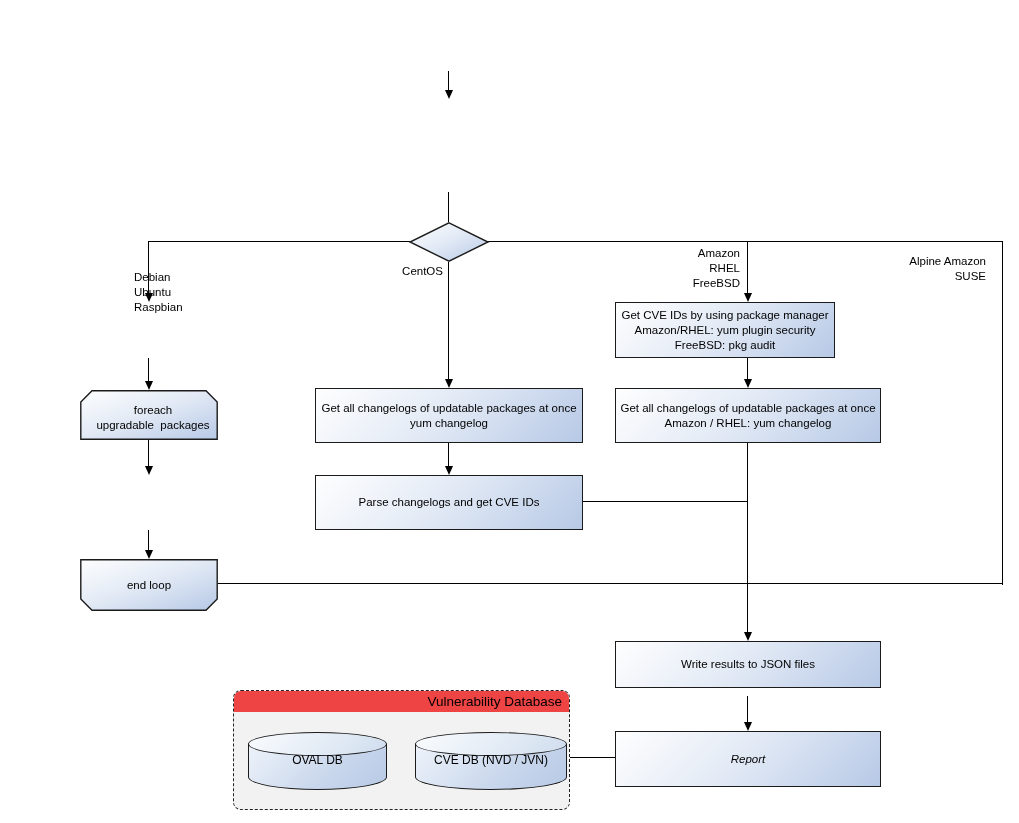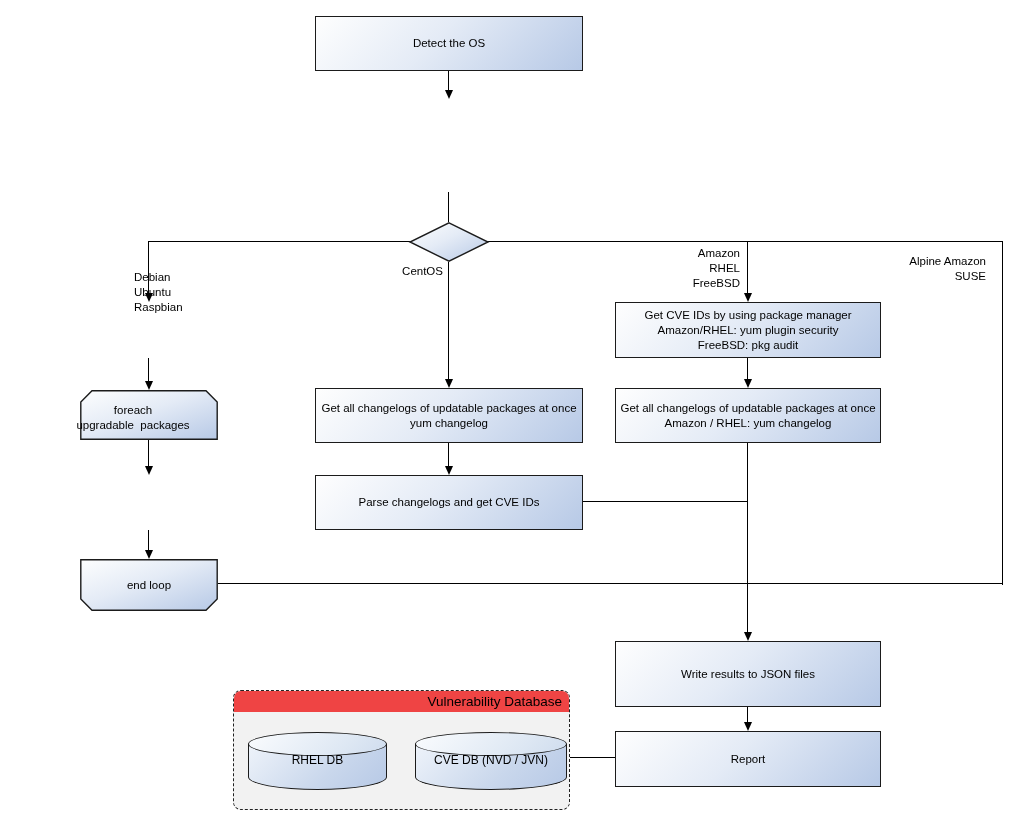--- a/index.html
+++ b/index.html
@@ -126,60 +126,59 @@
   <div class="branch-label center" style="left:134px;top:246px;width:100px;">Debian
 Ubuntu
 Raspbian</div>
   <div class="branch-label right" style="left:375px;top:264px;width:68px;">CentOS</div>
   <div class="branch-label right" style="left:640px;top:246px;width:100px;">Amazon
 RHEL
 FreeBSD</div>
   <div class="branch-label right" style="left:866px;top:254px;width:120px;">Alpine Amazon
 SUSE</div>
 
-  <div class="node" style="left:315px;top:16px;width:268px;height:55px;">Detect the OS</div>
 
 
 
   <svg class="shape" style="left:80px;top:390px;" width="138" height="50">
     <polygon points="12,0.8 126,0.8 137.2,12 137.2,49.2 0.8,49.2 0.8,12" fill="url(#g1)" stroke="#1b1b1b" stroke-width="1.4"></polygon>
   </svg>
-  <div class="shape-label" style="left:64px;top:390px;width:138px;height:56px;">foreach
+  <div class="shape-label" style="left:84px;top:390px;width:138px;height:56px;">foreach
 upgradable  packages</div>
 
 
   <svg class="shape" style="left:80px;top:559px;" width="138" height="52">
     <polygon points="0.8,0.8 137.2,0.8 137.2,40 126,51.2 12,51.2 0.8,40" fill="url(#g1)" stroke="#1b1b1b" stroke-width="1.4"></polygon>
   </svg>
   <div class="shape-label" style="left:80px;top:559px;width:138px;height:52px;">end loop</div>
 
   <div class="node overflow-ok" style="left:315px;top:388px;width:268px;height:55px;">Get all changelogs of updatable packages at once
 yum changelog</div>
 
   <div class="node" style="left:315px;top:475px;width:268px;height:55px;">Parse changelogs and get CVE IDs</div>
 
-  <div class="node" style="left:615px;top:302px;width:266px;height:56px;">Get CVE IDs by using package manager
+  <div class="node" style="left:615px;top:302px;width:220px;height:56px;">Get CVE IDs by using package manager
 Amazon/RHEL: yum plugin security
 FreeBSD: pkg audit</div>
 
   <div class="node overflow-ok" style="left:615px;top:388px;width:266px;height:55px;">Get all changelogs of updatable packages at once
 Amazon / RHEL: yum changelog</div>
 
-  <div class="node" style="left:615px;top:641px;width:266px;height:66px;">Write results to JSON files</div>
+  <div class="node" style="left:615px;top:641px;width:266px;height:47px;">Write results to JSON files</div>
 
-  <div class="node" style="left:615px;top:731px;width:266px;height:56px;">Report</div>
+  <div class="node" style="left:615px;top:731px;width:266px;height:56px;font-style:italic;">Report</div>
 
   <div class="db-container">
     <div class="db-band">Vulnerability Database</div>
   </div>
 
   <div class="cylinder" style="left:248px;top:732px;width:139px;height:58px;">
     <div class="cyl-body"></div>
     <div class="cyl-top"></div>
-    <div class="cyl-label">RHEL DB</div>
+    <div class="cyl-label">OVAL DB</div>
   </div>
 
   <div class="cylinder" style="left:415px;top:732px;width:152px;height:58px;">
     <div class="cyl-body"></div>
     <div class="cyl-top"></div>
     <div class="cyl-label">CVE DB (NVD / JVN)</div>
   </div>
 
 </div>
 

